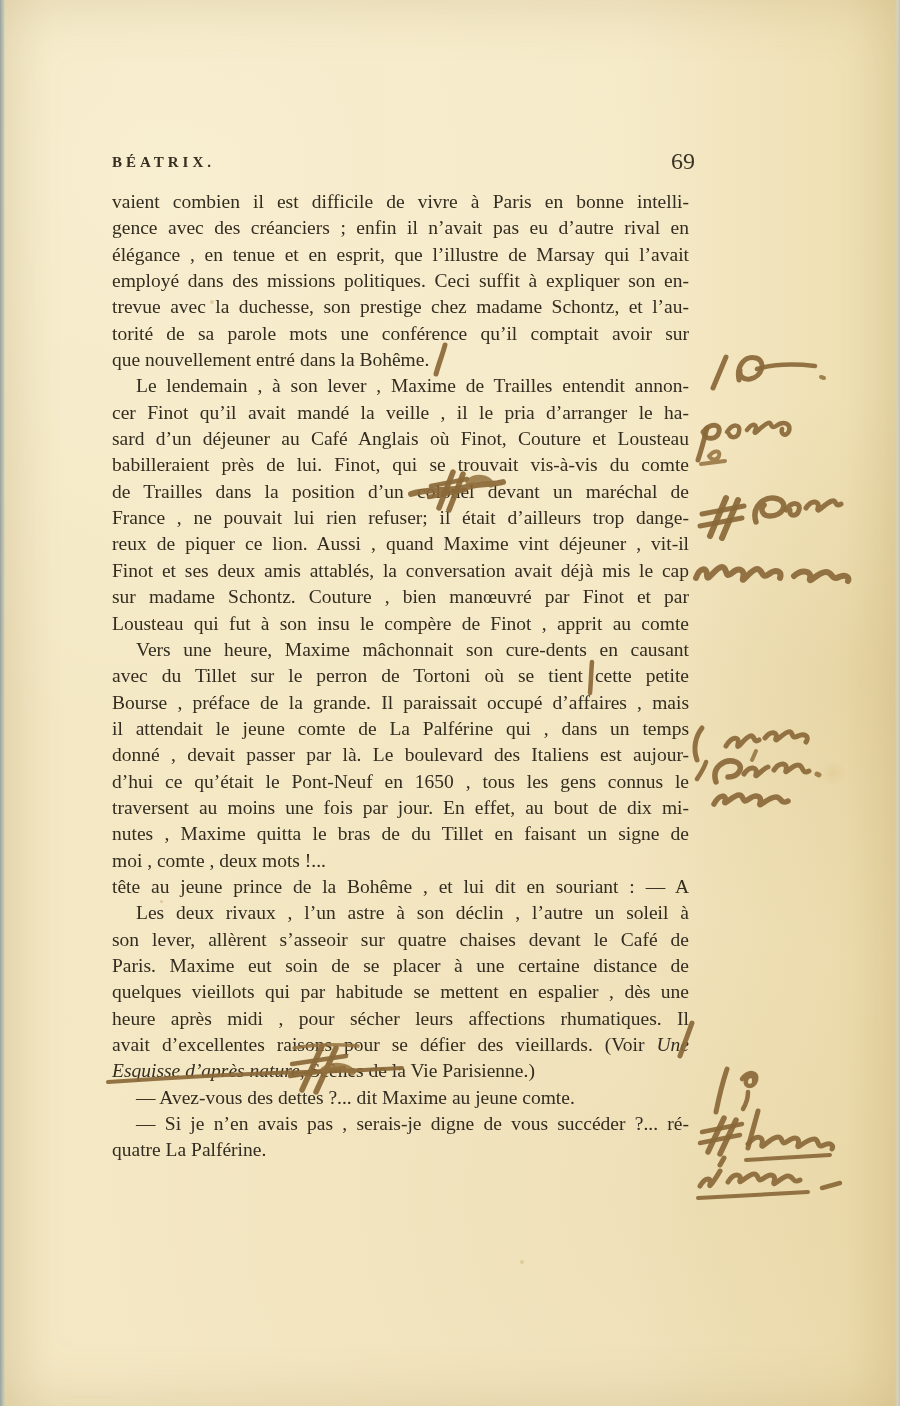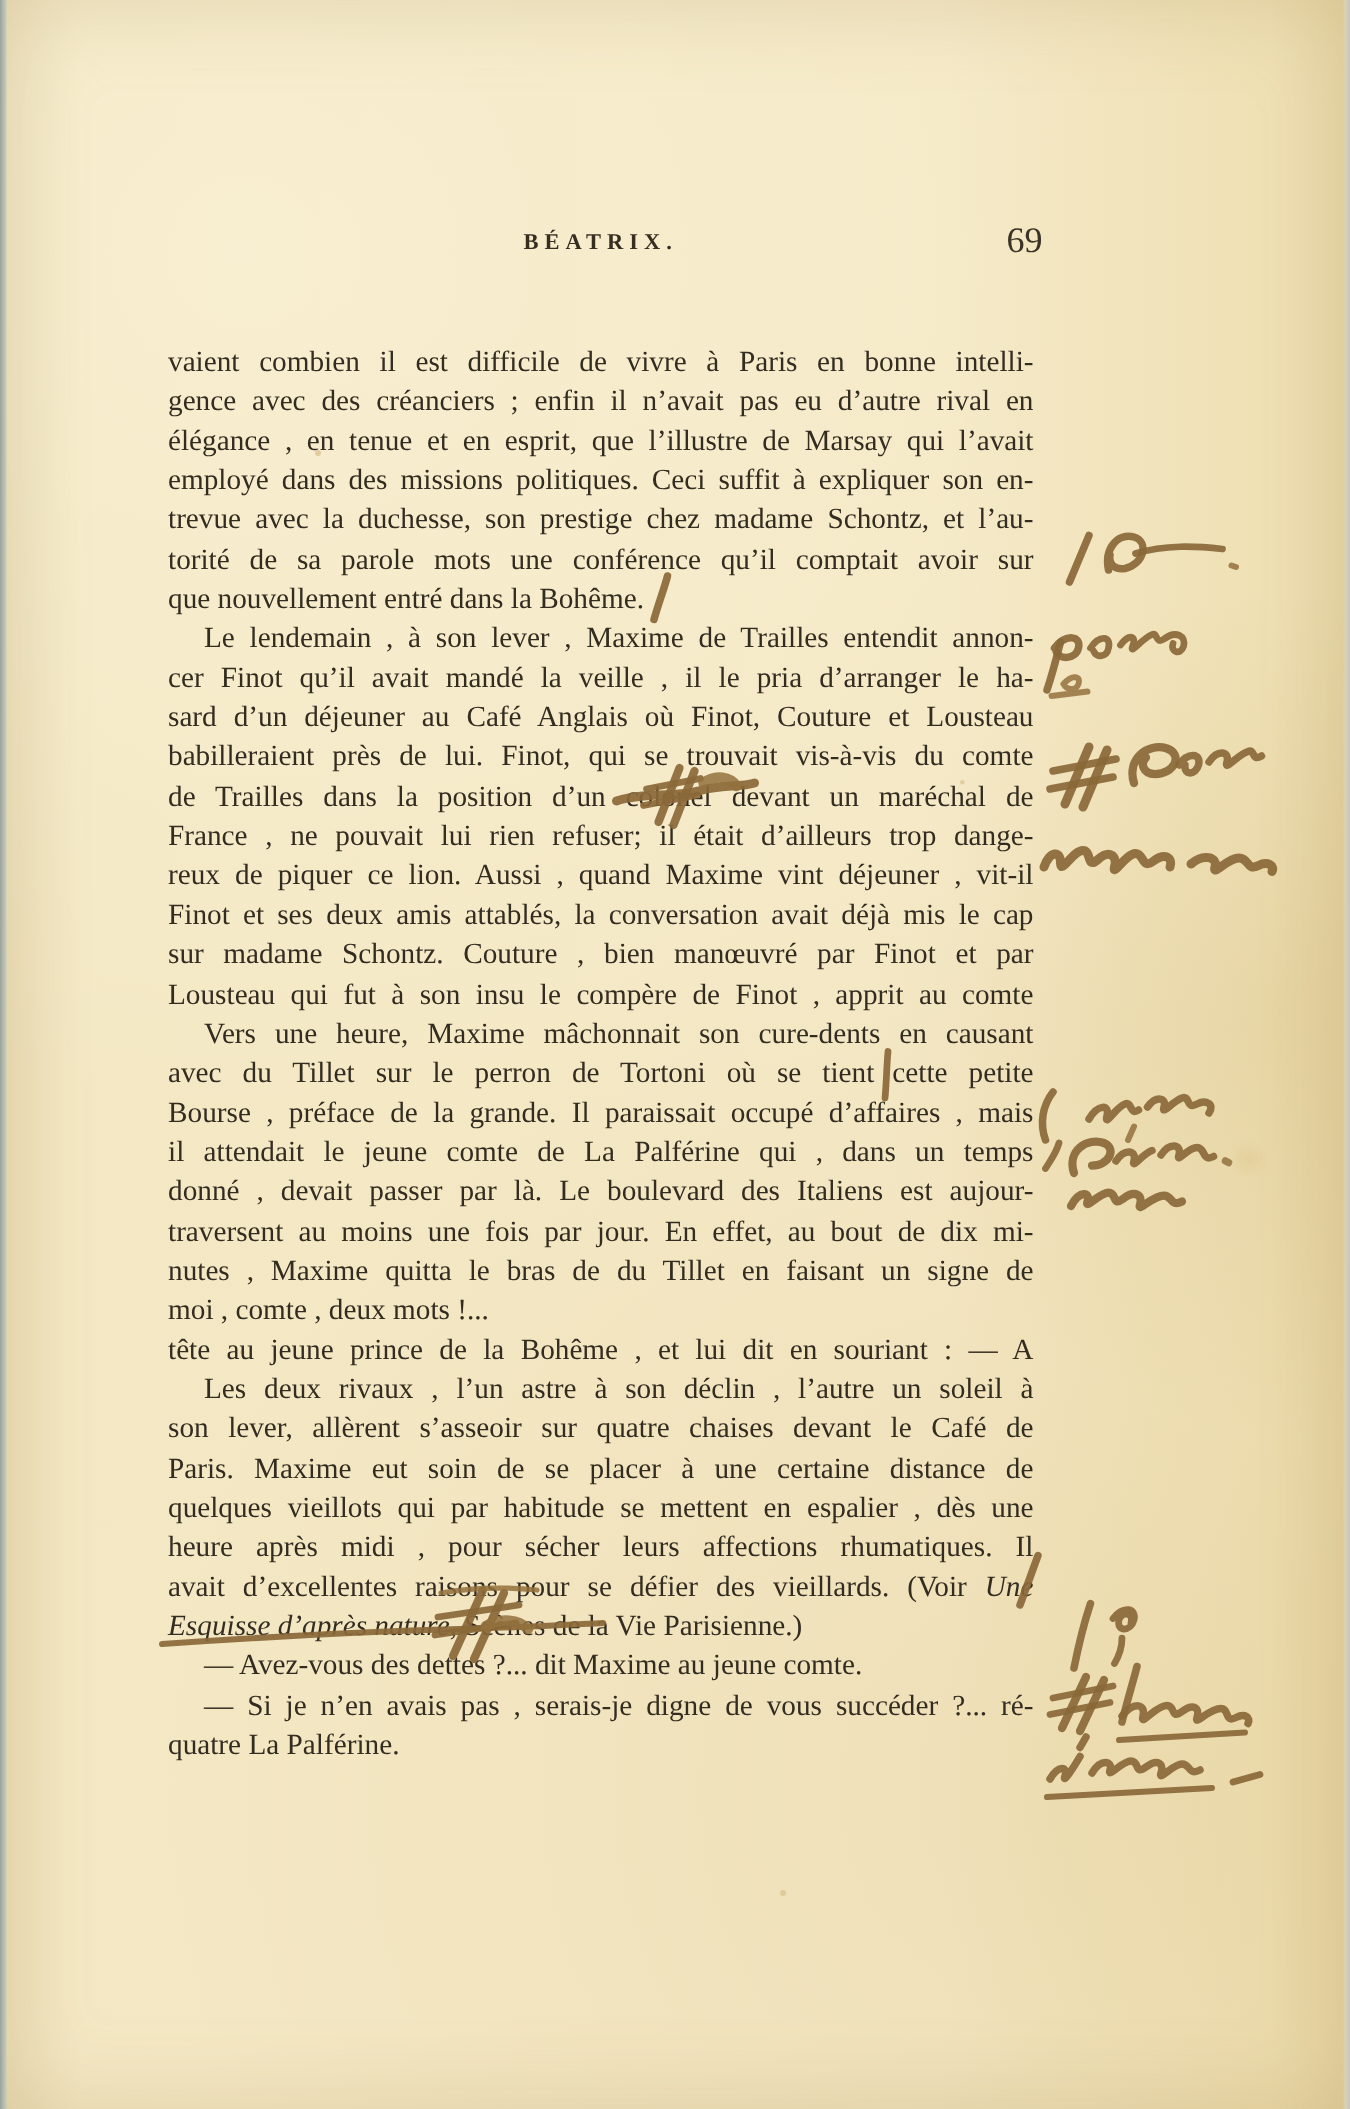--- a/index.html
+++ b/index.html
@@ -14,25 +14,25 @@
     font-family:"Liberation Serif", serif;color:#332c20;
   }
   
   .edge-left{position:absolute;left:0;top:0;width:5px;height:100%;
     background:linear-gradient(90deg,#9aa39a,#c2c6b8 70%,rgba(194,198,184,0));}
   .edge-right{position:absolute;right:0;top:0;width:5px;height:100%;
     background:linear-gradient(270deg,#c3c5bd,#d8d2b8 60%,rgba(216,210,184,0));}
   .fox{position:absolute;border-radius:50%;pointer-events:none;}
   
   .header{position:absolute;left:112px;top:154px;width:577px;height:30px;}
-  .running-title{display:block;text-align:center;font-weight:bold;font-size:15px;
+  .running-title{display:block;font-weight:bold;font-size:15px;
     letter-spacing:4px;color:#352e21;}
   .page-number{position:absolute;right:-6px;top:-6px;font-size:24px;color:#3a3326;}
   
-  .text-block{position:absolute;left:112px;top:189px;width:577px;margin-top:40px;}
+  .text-block{position:absolute;left:112px;top:189px;width:577px;}
   .line{height:26.35px;font-size:19.5px;line-height:26.35px;
     text-align:justify;text-align-last:justify;white-space:normal;}
   .line.ll{text-align:left;text-align-last:left;}
   .line.ind{text-indent:24px;}
   .it{font-style:italic;}
   .rel{position:relative;display:inline-block;}
   .overlay{position:absolute;pointer-events:none;}
   .ink{stroke:#8a6838;fill:none;stroke-linecap:round;stroke-linejoin:round;opacity:.92;}
   .ink2{stroke:#93713d;fill:none;stroke-linecap:round;stroke-linejoin:round;opacity:.85;}
   .note{position:absolute;pointer-events:none;}
@@ -88,20 +88,21 @@
 
     <div class="line ind">Vers une heure, Maxime mâchonnait son cure-dents en causant</div>
 
     <div class="line"><span>avec du Tillet sur le perron de Tortoni où se tient</span><span class="rel inline-mark" style="width:12px;height:1px;"><svg class="overlay" style="left:3px;top:-22px;" width="10" height="38" viewBox="0 0 10 38">
             <path class="ink" stroke-width="4.5" d="M6,3 C5,14 5,24 4,34"></path>
           </svg></span><span>cette petite</span></div>
 
     <div class="line">Bourse , préface de la grande. Il paraissait occupé d’affaires , mais</div>
     <div class="line">il attendait le jeune comte de La Palférine qui , dans un temps</div>
     <div class="line">donné , devait passer par là. Le boulevard des Italiens est aujour-</div>
+    <div class="line">d’hui ce qu’était le Pont-Neuf en 1650 , tous les gens connus le</div>
     <div class="line">traversent au moins une fois par jour. En effet, au bout de dix mi-</div>
     <div class="line">nutes , Maxime quitta le bras de du Tillet en faisant un signe de</div>
     <div class="line ll">moi , comte , deux mots !...</div>
     <div class="line">tête au jeune prince de la Bohême , et lui dit en souriant : — A</div>
 
     <div class="line ind">Les deux rivaux , l’un astre à son déclin , l’autre un soleil à</div>
     <div class="line">son lever, allèrent s’asseoir sur quatre chaises devant le Café de</div>
     <div class="line">Paris. Maxime eut soin de se placer à une certaine distance de</div>
     <div class="line">quelques vieillots qui par habitude se mettent en espalier , dès une</div>
     <div class="line">heure après midi , pour sécher leurs affections rhumatiques. Il</div>

